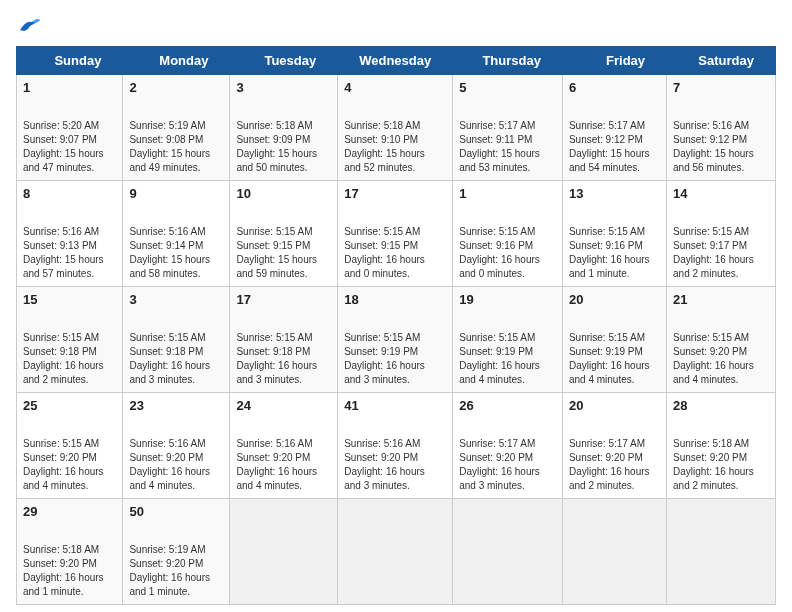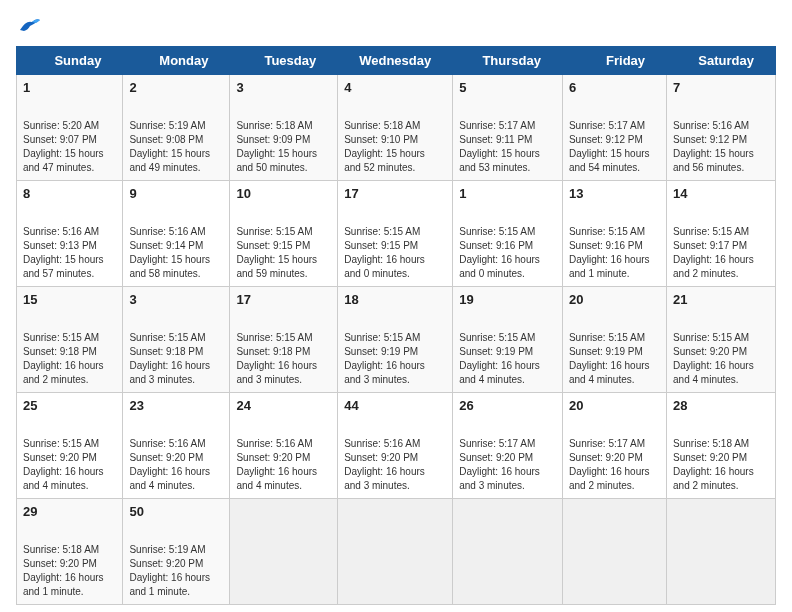--- a/index.html
+++ b/index.html
@@ -292,21 +292,21 @@
 and 4 minutes.</div>
         </td>
         <td>
           <span class="day-number">24</span>
           <div class="day-info" style="white-space: pre-line;">Sunrise: 5:16 AM
 Sunset: 9:20 PM
 Daylight: 16 hours
 and 4 minutes.</div>
         </td>
         <td>
-          <span class="day-number">44</span>
+          <span class="day-number">41</span>
           <div class="day-info" style="white-space: pre-line;">Sunrise: 5:16 AM
 Sunset: 9:20 PM
 Daylight: 16 hours
 and 3 minutes.</div>
         </td>
         <td>
           <span class="day-number">26</span>
           <div class="day-info" style="white-space: pre-line;">Sunrise: 5:17 AM
 Sunset: 9:20 PM
 Daylight: 16 hours

